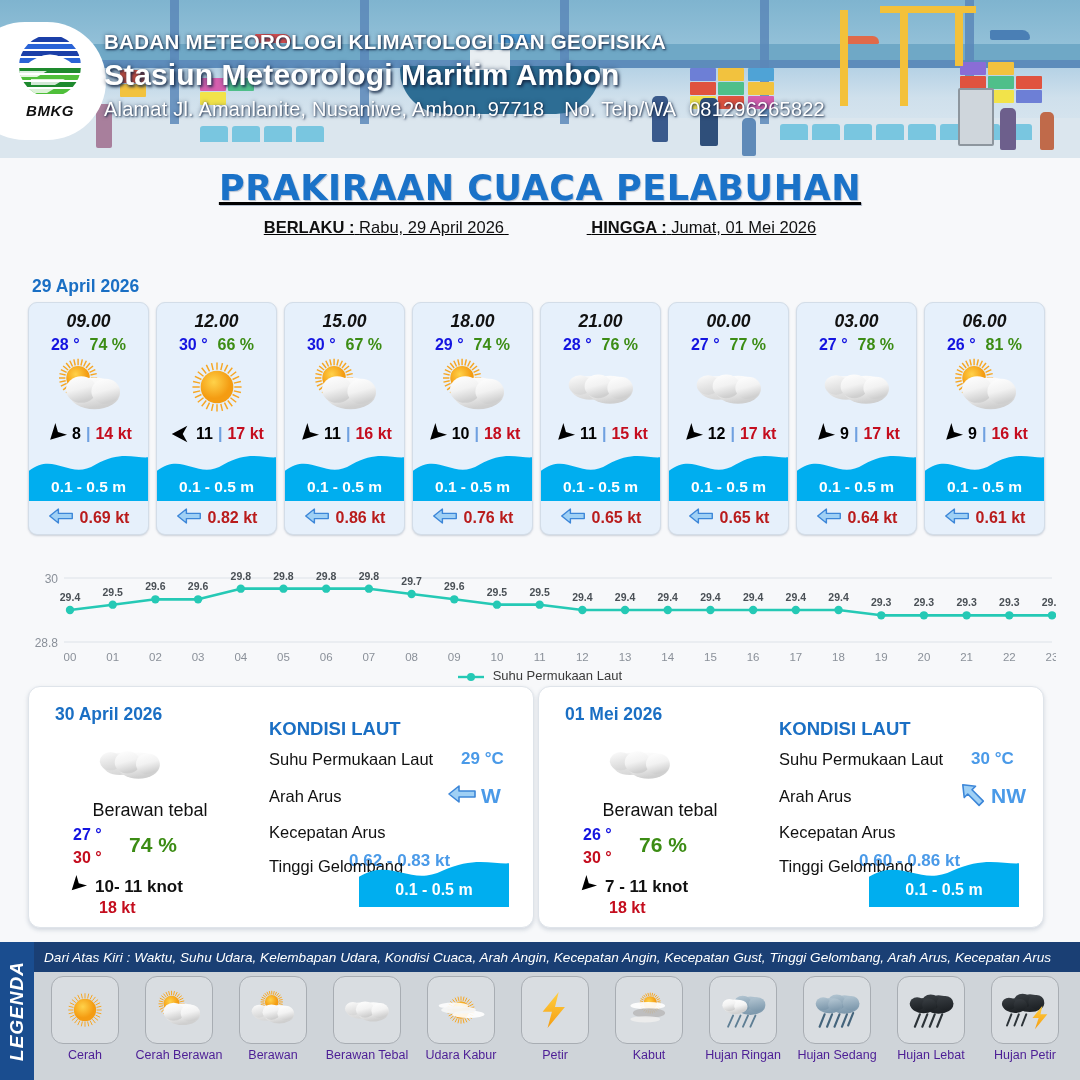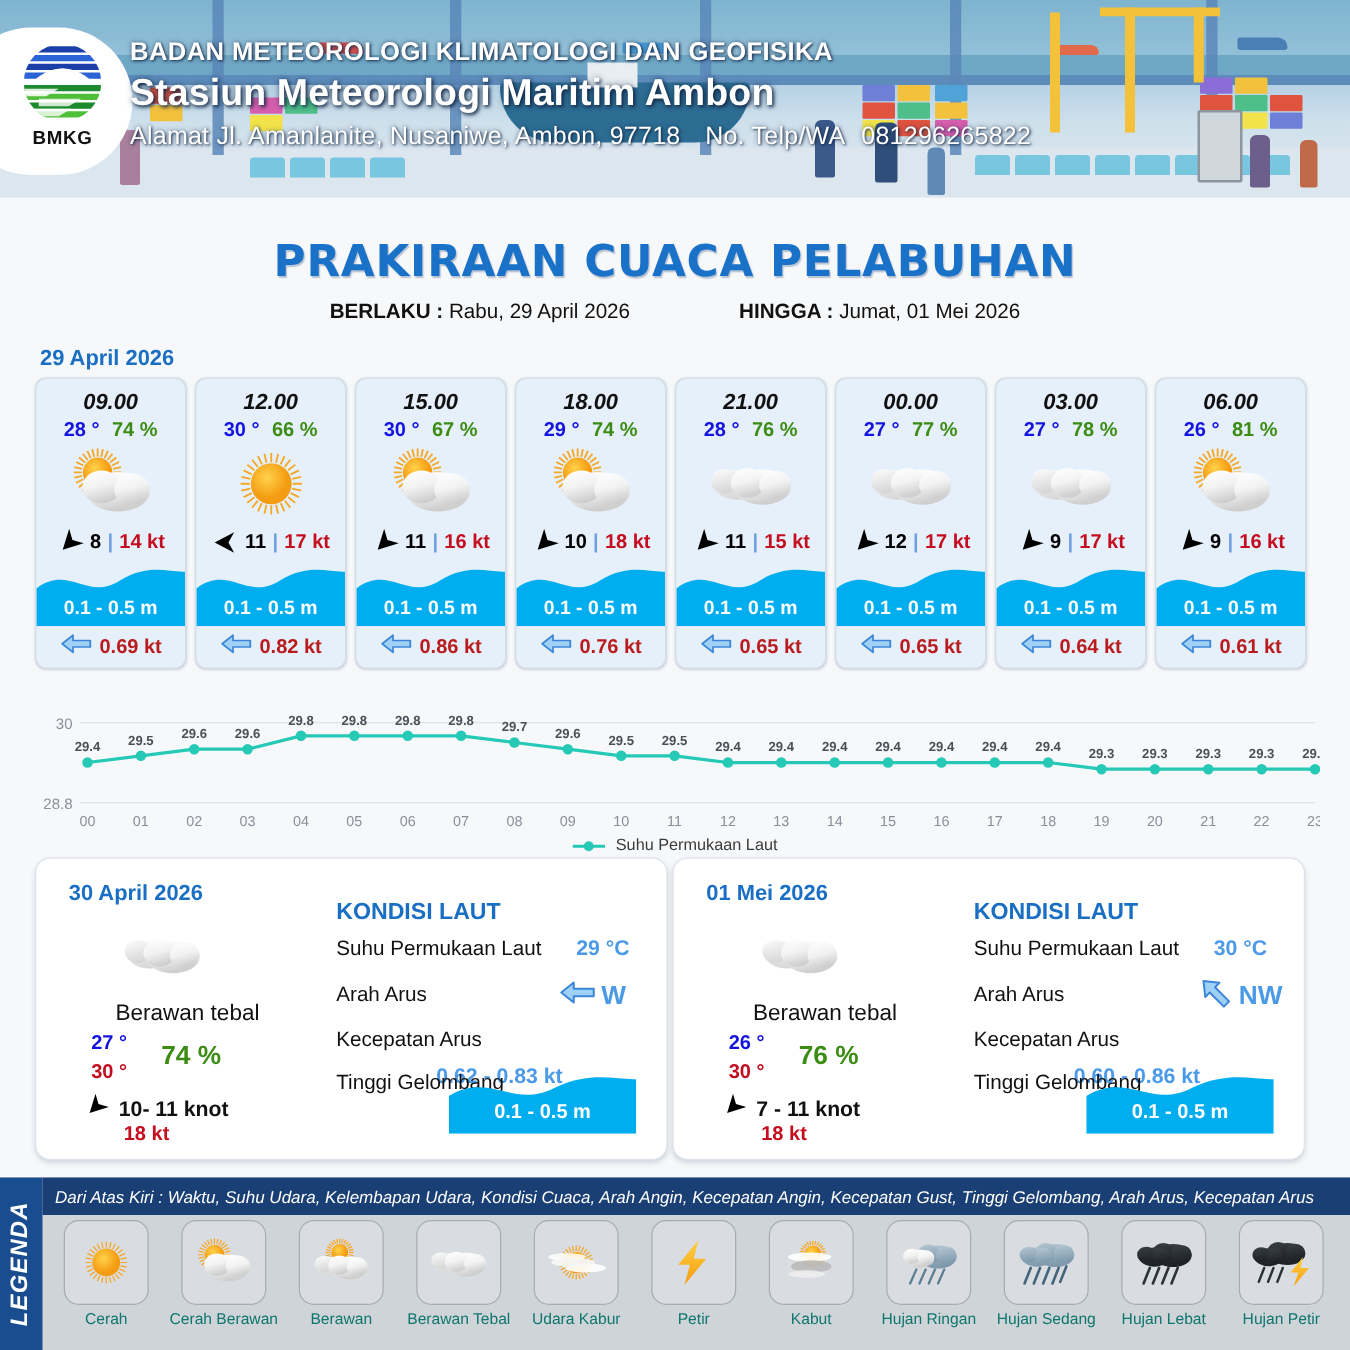--- a/index.html
+++ b/index.html
@@ -26,41 +26,41 @@
   .chair { position:absolute; width:28px; height:16px; background:#79c6e0; border-radius:3px 3px 0 0; }
   .crane { position:absolute; background:#f3c13a; }
   .ship { position:absolute; border-radius:2px 10px 3px 3px; }
   .person { position:absolute; border-radius:5px 5px 2px 2px; }
 
   .logo-wrap {
     position:absolute; left:-34px; top:22px; width:140px; height:118px;
     background:#fff; border-radius:70px; display:flex; align-items:center; justify-content:center;
     z-index:5;
   }
-  .logo-inner { width:72px; height:92px; display:flex; flex-direction:column; align-items:center; margin-left:28px;}
+  .logo-inner { width:72px; height:92px; display:flex; flex-direction:column; align-items:center; margin-left:28px;font-style:italic;}
   .logo-mark { width:66px; height:66px; position:relative; }
   .logo-text { font-size:15px; font-weight:bold; color:#111; letter-spacing:.5px; margin-top:1px;}
 
   .hdr-texts { position:absolute; left:104px; top:30px; z-index:6; }
   .hdr-l1 {
     font-size:20.5px; font-weight:bold; color:#fff; letter-spacing:.3px;
     text-shadow:1px 1px 2px rgba(20,40,70,.85), 0 0 4px rgba(20,40,70,.55);
   }
   .hdr-l2 {
     font-size:30px; font-weight:bold; color:#fff; margin-top:4px; letter-spacing:.1px;
     text-shadow:1.5px 1.5px 3px rgba(20,40,70,.9), 0 0 5px rgba(20,40,70,.6);
   }
   .hdr-l3 {
     font-size:20px; color:#fff; margin-top:6px; letter-spacing:.2px;
     text-shadow:1px 1px 2px rgba(20,40,70,.85), 0 0 4px rgba(20,40,70,.55);
   }
   .hdr-l3 span { margin-left:14px; }
 
   
-  .titles { text-align:center; padding-top:32px; }
+  .titles { text-align:center; padding-top:10px;text-decoration:underline; }
   .t-main {
     font-size:35px; font-weight:bold; color:#1a72c8; letter-spacing:.6px;
     font-family:"DejaVu Sans", sans-serif;
     text-shadow:1px 1px 1px rgba(160,175,195,.75);
   }
   .t-sub { font-size:24.5px; font-weight:bold; color:#2f8fe0; margin-top:4px; }
   .t-valid { margin-top:10px; font-size:16.5px; color:#111; }
   .t-valid .lbl { font-weight:bold; }
   .t-valid .gap { display:inline-block; width:78px; }
 
@@ -141,21 +141,21 @@
   .leg-top span { color:#fff; font-size:13.6px; font-style:italic; }
   .leg-items {
     position:absolute; left:40px; top:34px; width:1034px; height:104px;
     display:flex; gap:4px;
   }
   .leg-item { width:90px; display:flex; flex-direction:column; align-items:center; }
   .leg-tile {
     width:68px; height:68px; border:1px solid #a8adb3; border-radius:12px;
     background:#d9dde1; display:flex; align-items:center; justify-content:center;
   }
-  .leg-lbl { font-size:12.5px; color:#0f766e; margin-top:4px; text-align:left; white-space:nowrap;}
+  .leg-lbl { font-size:12.5px; color:#4c1d95; margin-top:4px; text-align:left; white-space:nowrap;}
 </style>
 </head>
 <body>
 
 <div class="page">
 
   <div class="header">
     <div class="hdr-sky"></div>
     <div class="hdr-sea"></div>
     <div class="hdr-floor"></div>

